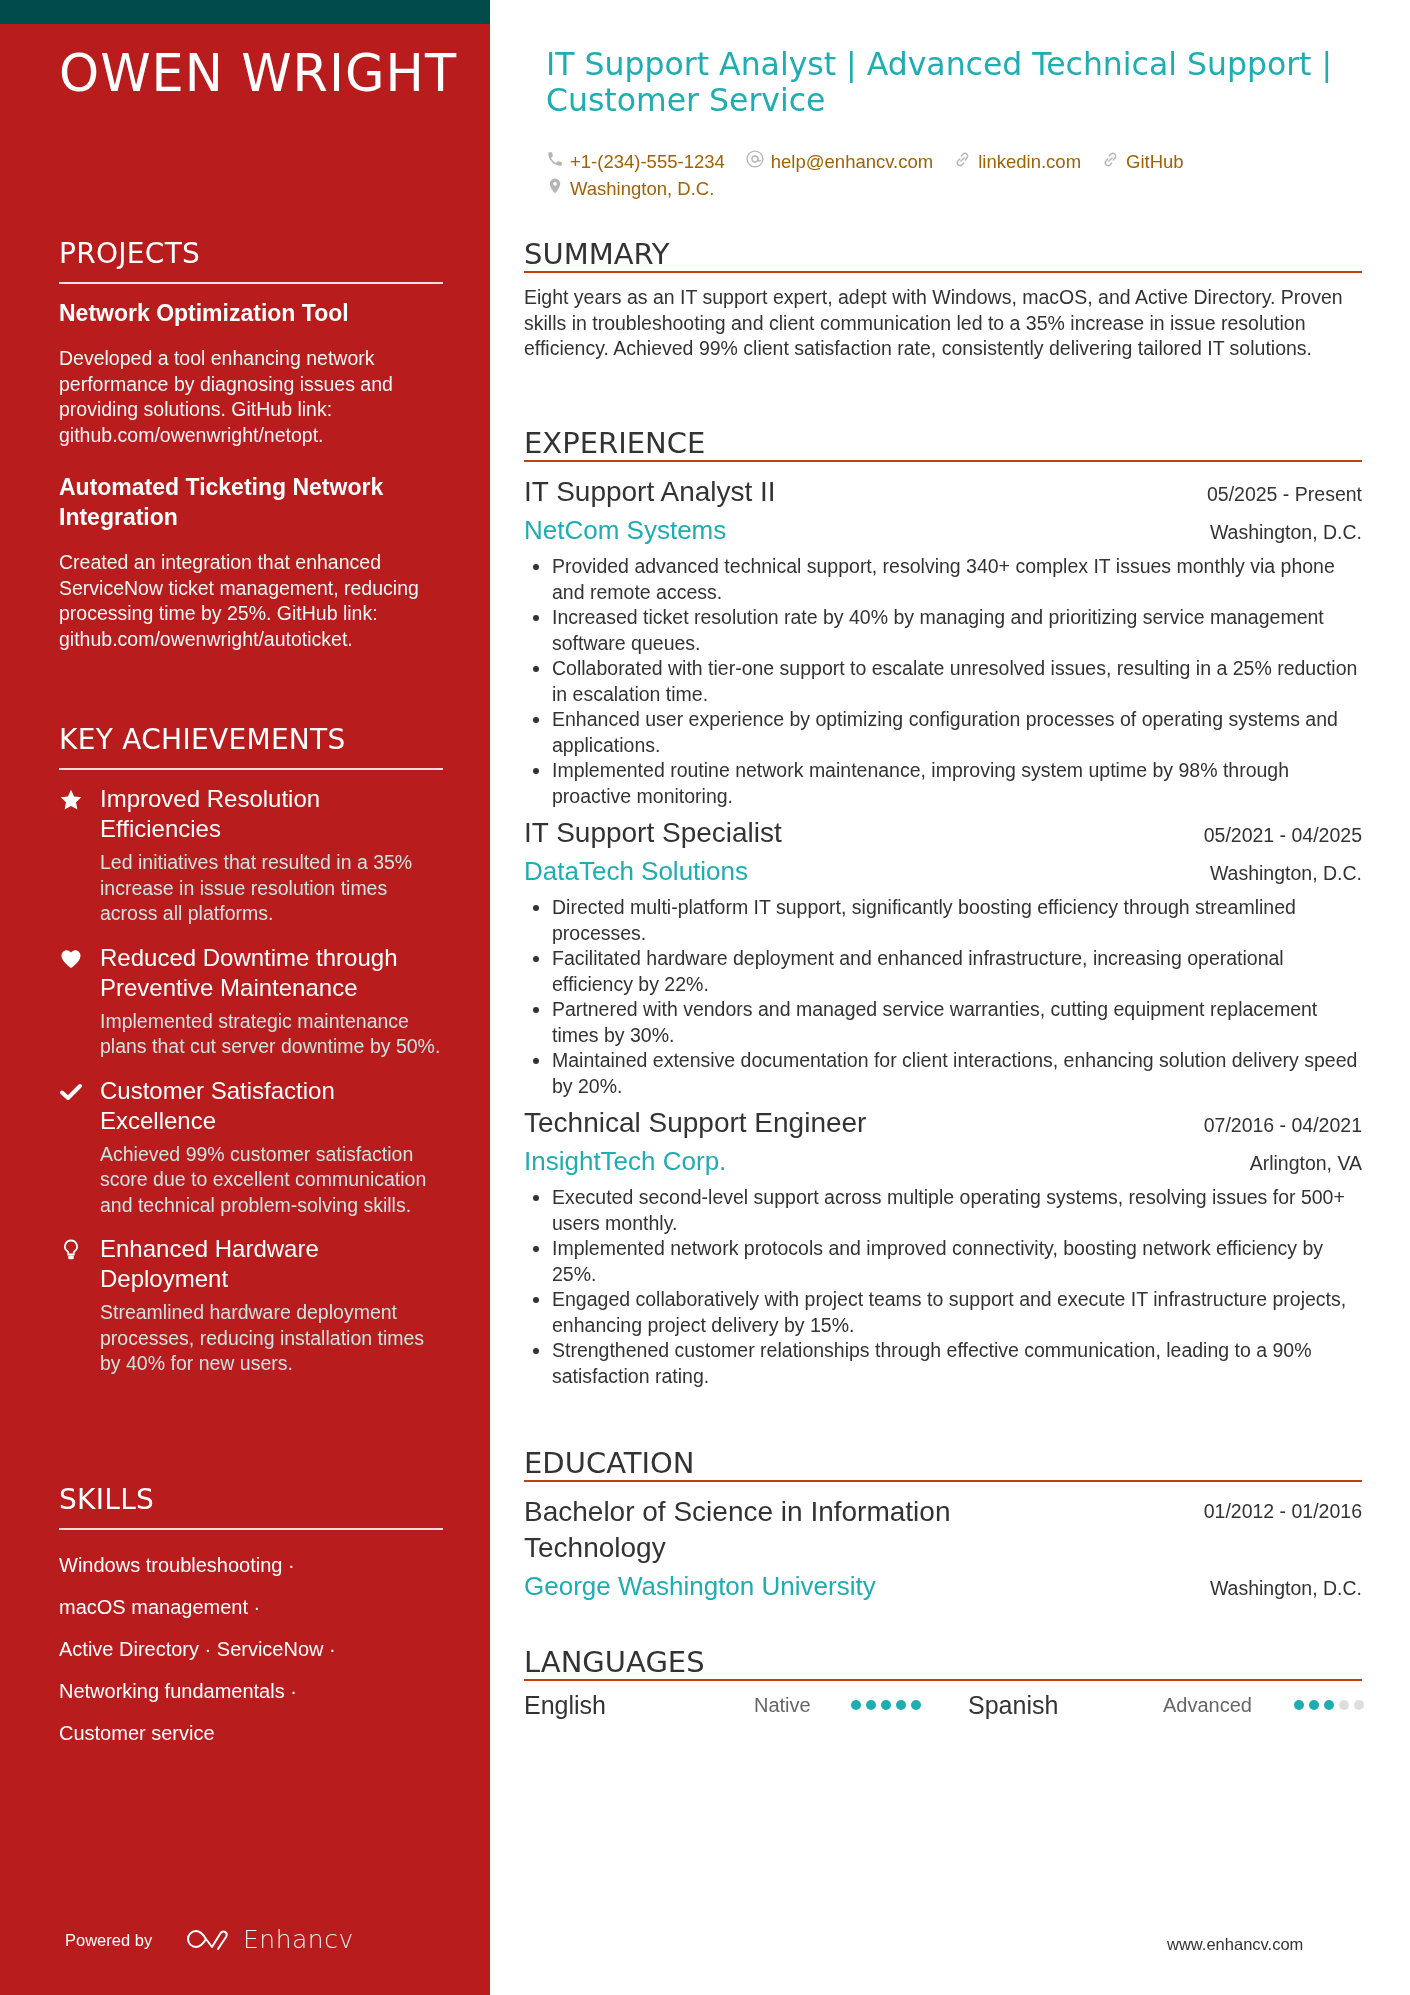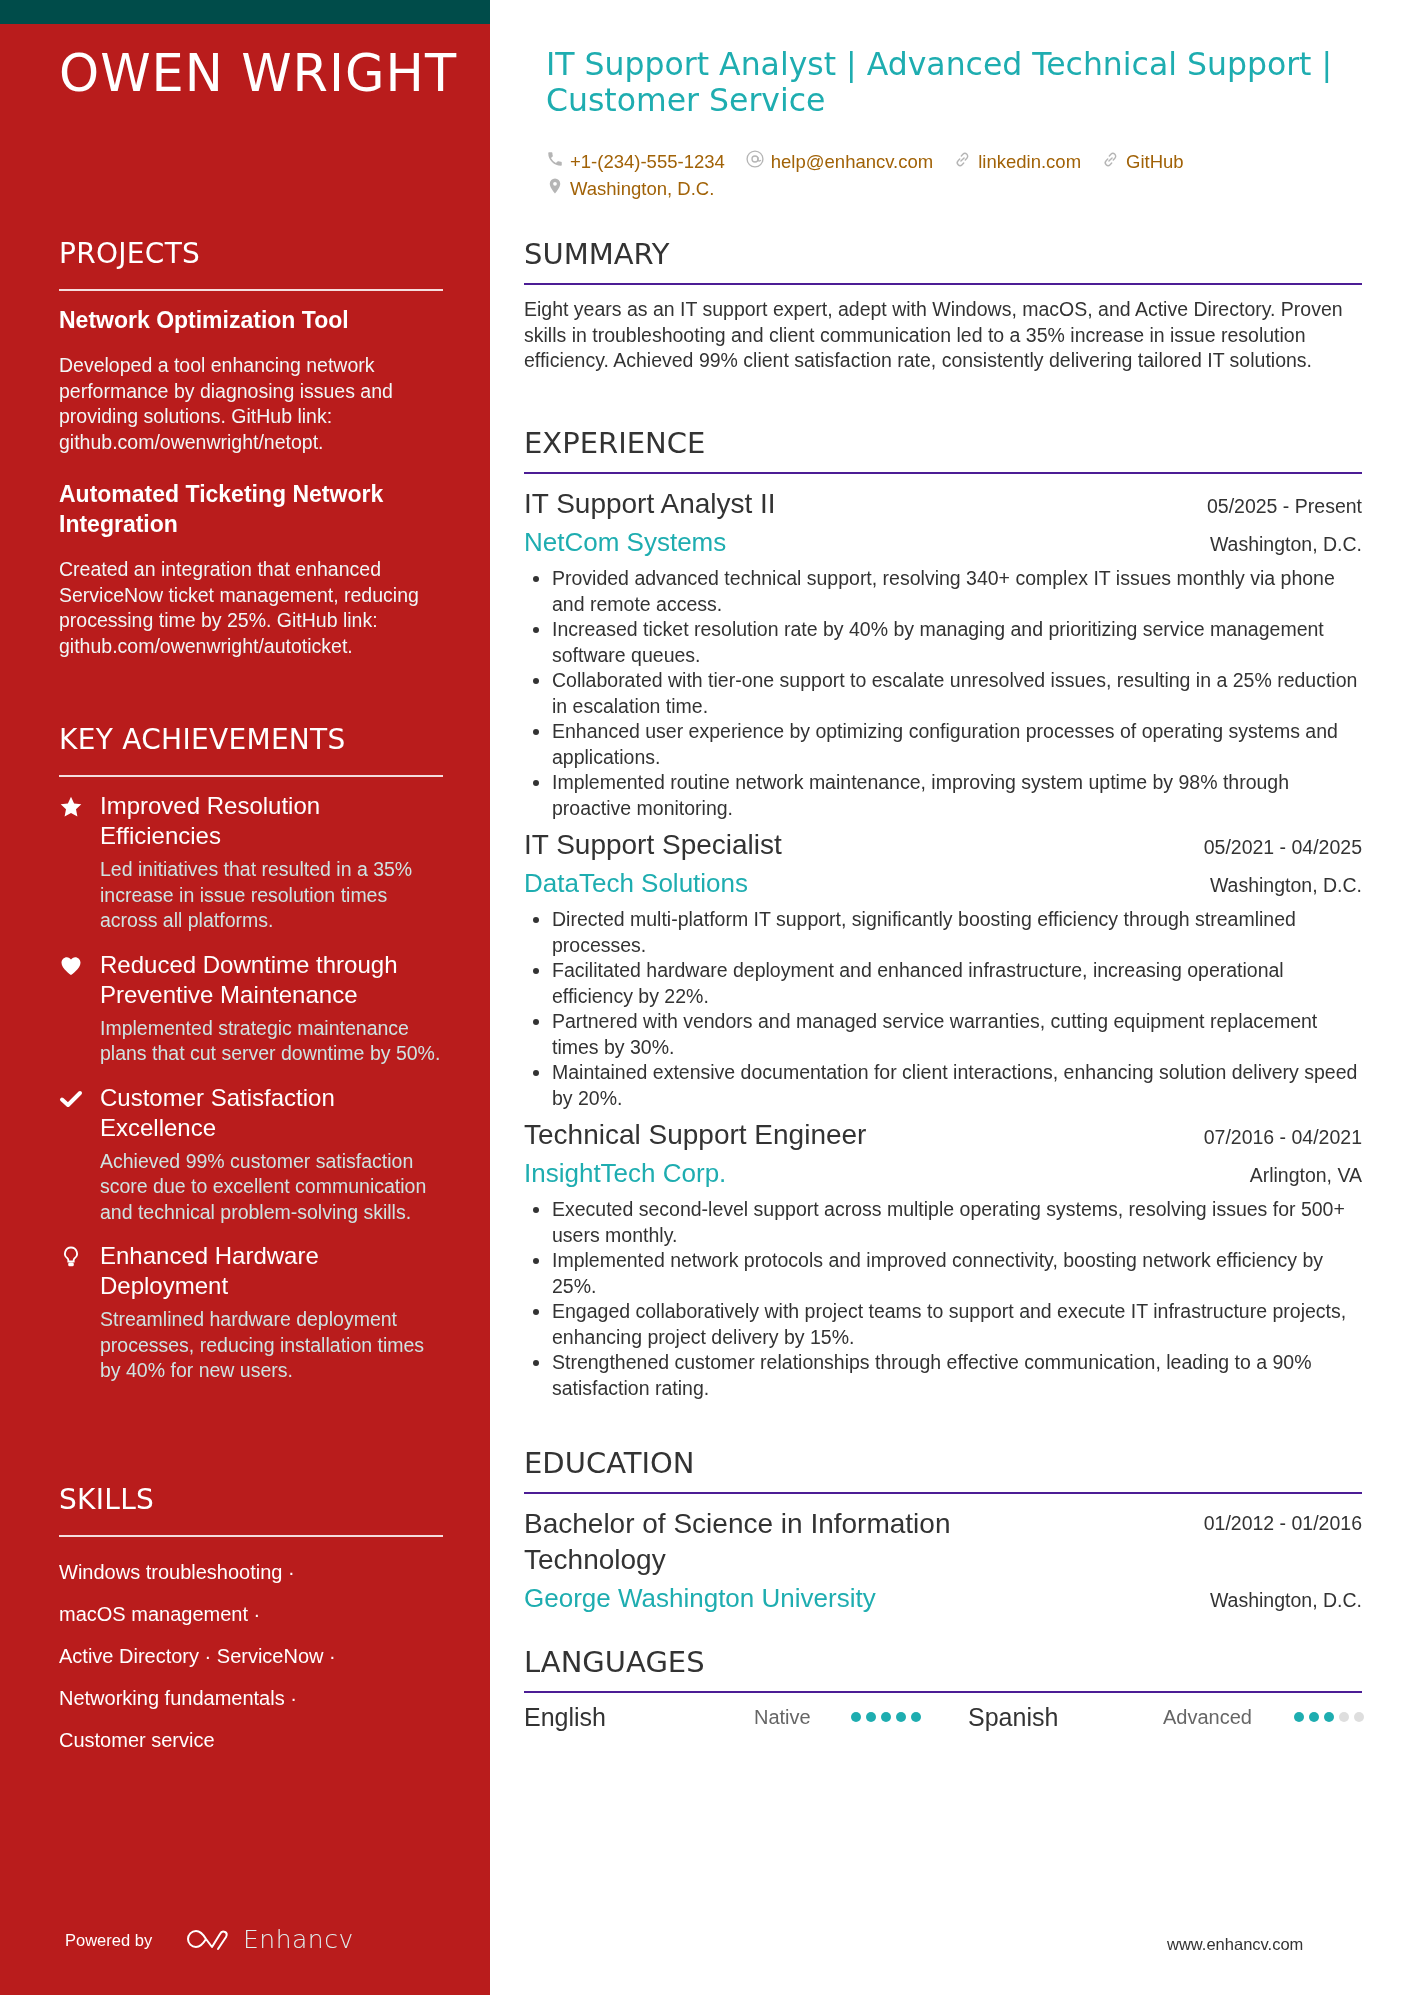--- a/index.html
+++ b/index.html
@@ -13,21 +13,21 @@
     background: #b91c1c; color: #ffffff;
   }
   .sidebar .topstrip { position: absolute; left: 0; top: 0; width: 490px; height: 24px; background: #004c4a; }
   .name {
     position: absolute; left: 59px; top: 44px; font-size: 51px; letter-spacing: 1px;
     font-family: "DejaVu Sans", sans-serif; font-weight: normal; color: #fff; white-space: nowrap;
   }
   .side-section { position: absolute; left: 59px; width: 384px; }
   .side-h {
     font-size: 28px; font-family: "DejaVu Sans", sans-serif; font-weight: normal;
-    padding-bottom: 19px; border-bottom: 2px solid rgba(255,255,255,0.85); margin-bottom: 14px;
+    padding-bottom: 12px; border-bottom: 2px solid rgba(255,255,255,0.85); margin-bottom: 14px;
     letter-spacing: 0.3px;
   }
   .proj-title { font-size: 23px; font-weight: bold; line-height: 30px; margin: 0 0 18px 0; }
   .proj-desc { font-size: 19.5px; line-height: 25.5px; margin-bottom: 24px; color: #f1f7f7; }
   .ach { position: relative; padding-left: 41px; margin-bottom: 16px; }
   .ach-icon { position: absolute; left: 0; top: 4px; width: 24px; height: 24px; }
   .ach-title { font-size: 24px; line-height: 30px; color: #fff; }
   .ach-desc { font-size: 19.5px; line-height: 25.5px; color: #cfe3e2; margin-top: 6px; }
   .skill { font-size: 20px; line-height: 42px; color: #fff; white-space: nowrap; }
   .powered { position: absolute; left: 65px; top: 1931px; font-size: 16.5px; color: #fff; }
@@ -40,21 +40,21 @@
     font-size: 31.5px; line-height: 36px; color: #1eadb0;
     font-family: "DejaVu Sans", sans-serif;
   }
   .contacts { position: absolute; left: 22px; top: 148px; width: 800px; font-size: 18.5px; color: #a16207; }
   .contact-row { display: flex; align-items: center; height: 27px; }
   .ci { display: inline-flex; align-items: center; margin-right: 20px; white-space: nowrap; }
   .ci svg { margin-right: 6px; }
   .sec { position: absolute; left: 0; width: 838px; }
   .sec-h {
     font-size: 29px; font-family: "DejaVu Sans", sans-serif; color: #333;
-    padding-bottom: 12px; border-bottom: 2px solid #4c1d95; margin-bottom: 12px;
+    padding-bottom: 0; border-bottom: 2px solid #c2410c; margin-bottom: 12px;
   }
   .summary { font-size: 19.5px; line-height: 25.5px; color: #333; }
   .job { margin-bottom: 6px; }
   .job-row { display: flex; justify-content: space-between; align-items: baseline; }
   .job-title { font-size: 28px; color: #333; line-height: 36px; }
   .job-date { font-size: 19.5px; color: #333; }
   .job-co { font-size: 26px; color: #1eadb0; line-height: 40px; }
   .job-loc { font-size: 19.5px; color: #333; }
   ul.bul { margin: 4px 0 0 0; padding: 0 0 0 28px; }
   ul.bul li { font-size: 19.5px; line-height: 25.5px; color: #333; }

